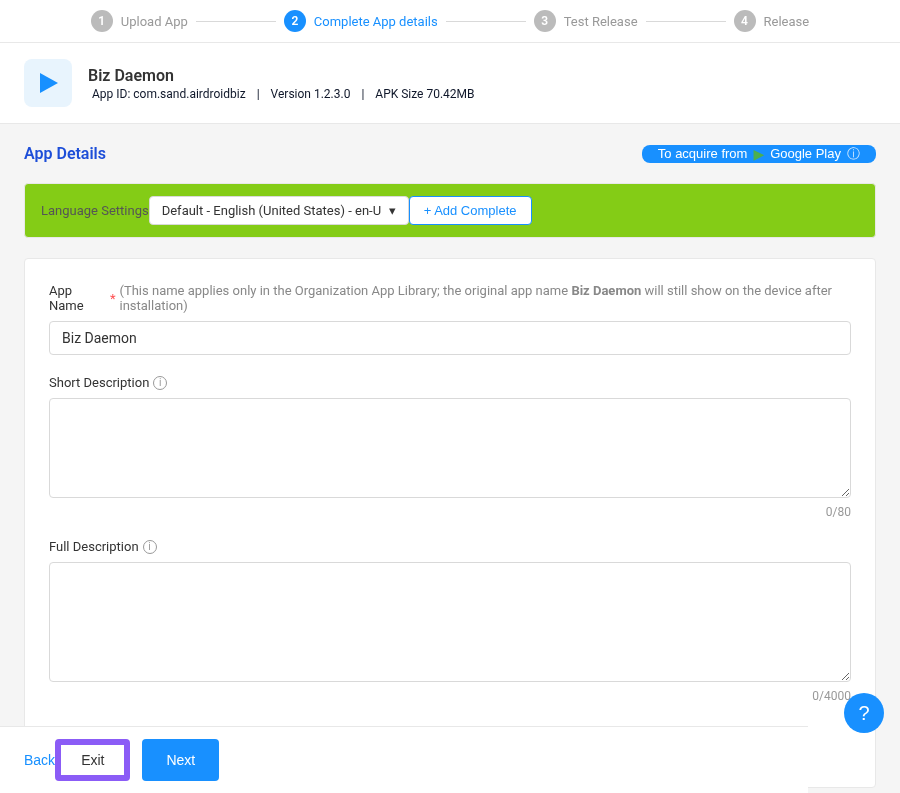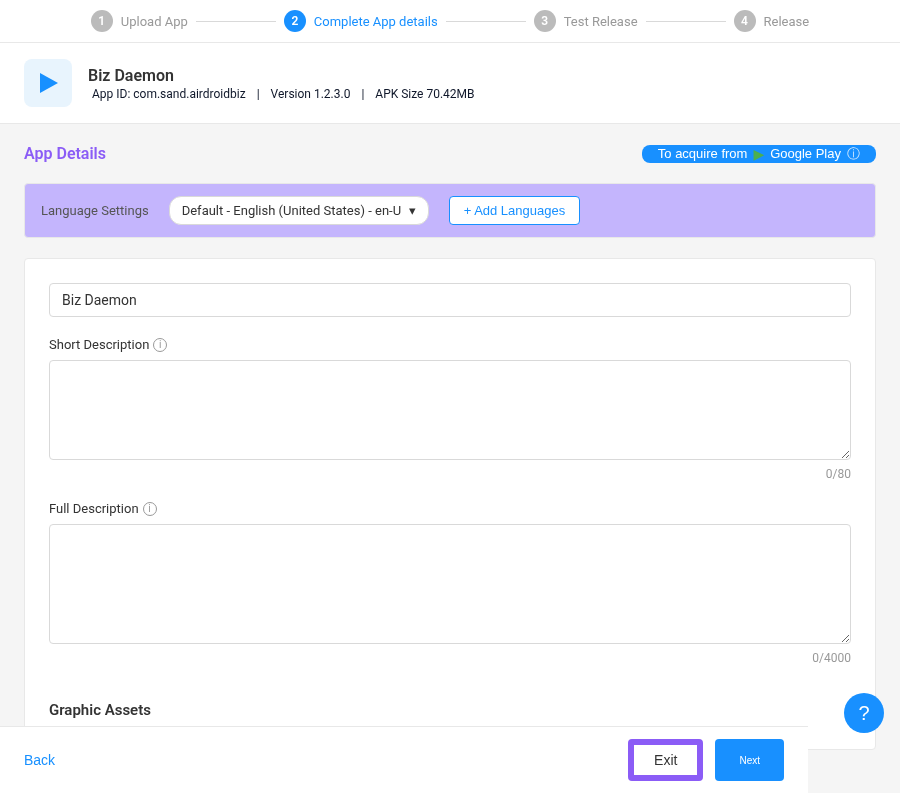--- a/index.html
+++ b/index.html
@@ -112,54 +112,53 @@
     
     .section-header {
       display: flex;
       align-items: center;
       justify-content: space-between;
       margin-bottom: 20px;
     }
     .section-title {
       font-size: 16px;
       font-weight: 600;
-      color: #8b5cf6;
+      color: #1d4ed8;
     }
     .google-play-btn {
       background: #1890ff;
       color: #fff;
       border: none;
       border-radius: 8px;
       padding: 0 16px;
       font-size: 13px;
       cursor: pointer;
       display: flex;
       align-items: center;
       gap: 6px;
     }
 
     
     .language-row {
-      background: #c4b5fd;
+      background: #84cc16;
       border: 1px solid #e8e8e8;
       border-radius: 4px;
       padding: 12px 16px;
       display: flex;
       align-items: center;
-      gap: 20px;
       margin-bottom: 20px;
     }
     .language-label {
       font-size: 13px;
       color: #555;
       white-space: nowrap;
     }
     .language-select {
       border: 1px solid #d9d9d9;
-      border-radius: 12px;
+      border-radius: 4px;
       padding: 6px 12px;
       font-size: 13px;
       color: #333;
       background: #fff;
       cursor: pointer;
       display: flex;
       align-items: center;
       gap: 8px;
       min-width: 220px;
     }
@@ -255,21 +254,21 @@
     .footer {
       position: fixed;
       bottom: 0;
       left: 0;
       width: 808px;
       background: #fff;
       border-top: 1px solid #e8e8e8;
       padding: 12px 24px;
       display: flex;
       align-items: center;
-      justify-content: space-between;
+      justify-content: flex-start;
     }
     .back-btn {
       background: none;
       border: none;
       color: #1890ff;
       font-size: 14px;
       cursor: pointer;
     }
     .footer-right {
       display: flex;
@@ -283,21 +282,21 @@
       padding: 7px 20px;
       font-size: 14px;
       cursor: pointer;
     }
     .next-btn {
       background: #1890ff;
       color: #fff;
       border: none;
       border-radius: 4px;
       padding: 7px 24px;
-      font-size: 10px;
+      font-size: 14px;
       cursor: pointer;
     }
 
     
     .help-btn {
       position: fixed;
       bottom: 60px;
       right: 16px;
       width: 40px;
       height: 40px;
@@ -371,26 +370,35 @@
       <span style="opacity:0.8;">ⓘ</span>
     </button>
   </div>
 
   <div class="language-row">
     <span class="language-label">Language Settings</span>
     <div class="language-select">
       <span>Default - English (United States) - en-U</span>
       <span style="margin-left:auto;">▾</span>
     </div>
-    <button class="add-lang-btn">+ Add Languages</button>
+    <button class="add-lang-btn">+ Add Complete</button>
   </div>
 
   <div class="form-area">
 
     <div class="form-field">
+      <div class="field-label">
+        <span>App Name</span>
+        <span class="required">*</span>
+        <span class="note">
+          <span>(This name applies only in the Organization App Library; the original app name</span>
+          <span class="bold-name">Biz Daemon</span>
+          <span>will still show on the device after installation)</span>
+        </span>
+      </div>
       <input type="text" value="Biz Daemon" style="">
     </div>
 
     <div class="form-field">
       <div class="field-label">
         <span>Short Description</span>
         <span class="info-icon">i</span>
       </div>
       <textarea rows="3" style=""></textarea>
       <div class="field-counter">0/80</div>

